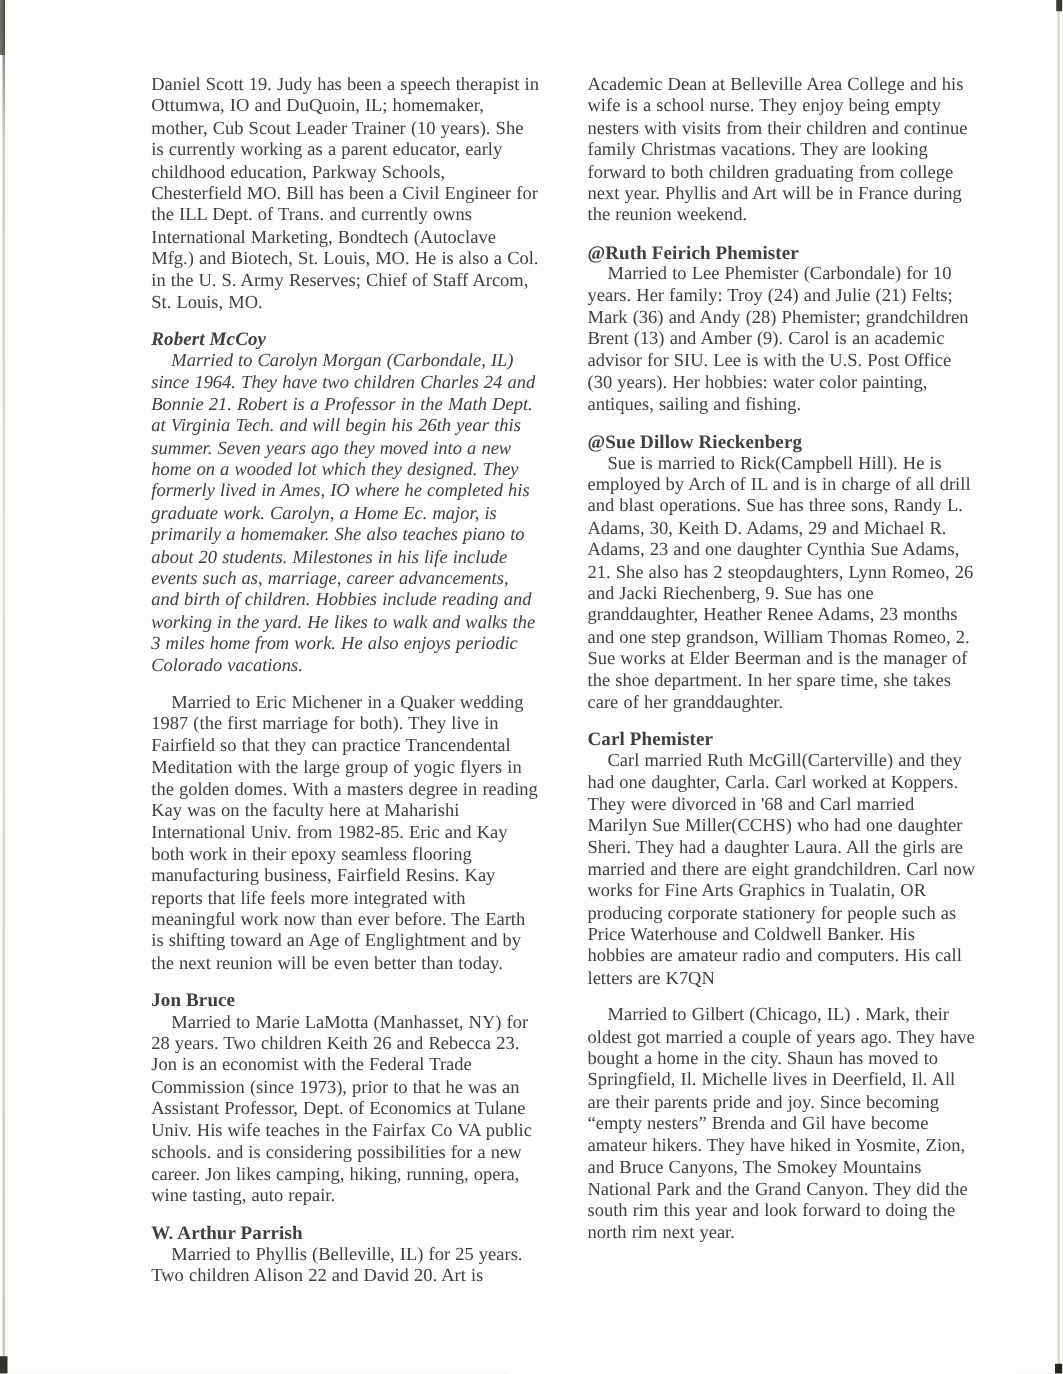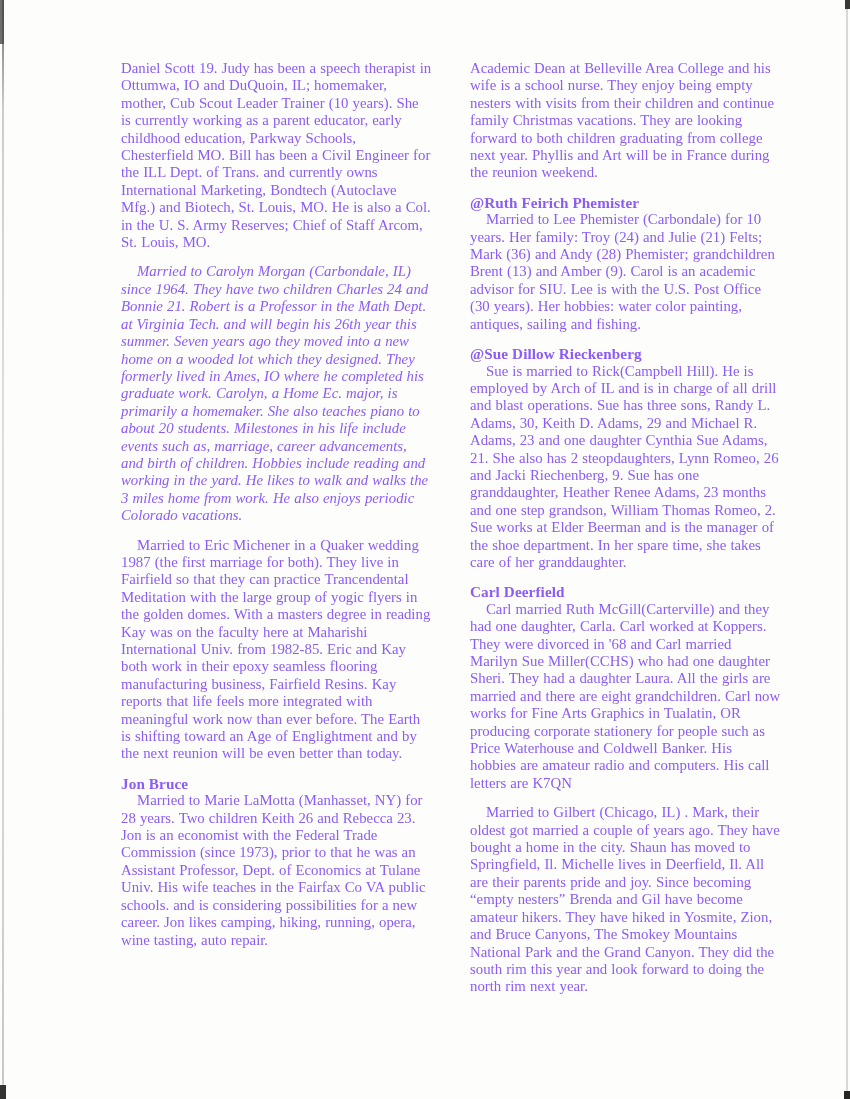--- a/index.html
+++ b/index.html
@@ -7,21 +7,21 @@
     padding: 0;
     background: #e9e9e7;
   }
   .page {
     position: relative;
     width: 850px;
     height: 1099px;
     background: #fdfdfb;
     overflow: hidden;
     font-family: "Liberation Serif", "DejaVu Serif", serif;
-    color: #8b5cf6;
+    color: #404040;
   }
   .columns {
     position: absolute;
     top: 60px;
     left: 121px;
     width: 660px;
     display: flex;
     gap: 38px;
   }
   .col {
@@ -106,44 +106,49 @@
   <div class="edge-right"></div>
   <div class="mark-top-right"></div>
   <div class="mark-bottom-right"></div>
 
   <div class="columns">
     <div class="col">
         <section class="bio-section">
           <p class="bio-body no-indent">Daniel Scott 19.  Judy has been a speech therapist in Ottumwa, IO and DuQuoin, IL;  homemaker, mother, Cub Scout Leader Trainer (10 years).  She is currently working as a parent educator, early childhood education,  Parkway Schools, Chesterfield MO.  Bill has been a Civil Engineer  for the ILL Dept. of Trans. and currently owns International Marketing, Bondtech (Autoclave Mfg.) and Biotech, St. Louis, MO.  He is also a Col. in the U. S. Army Reserves; Chief of Staff Arcom, St. Louis, MO.</p>
         </section>
         <section class="bio-section italic">
+          <h3 class="bio-heading">Robert McCoy</h3>
           <p class="bio-body">Married to Carolyn Morgan (Carbondale, IL) since 1964.  They have two children Charles 24 and Bonnie 21.  Robert is a Professor in the Math Dept.  at Virginia Tech. and will begin his 26th year this summer.  Seven years ago they moved into a new home on a wooded lot which they designed.  They formerly lived in Ames, IO where he completed his graduate work.  Carolyn,  a Home Ec. major, is primarily a homemaker.  She also teaches piano to about 20 students.  Milestones in his life include events such as, marriage, career advancements, and birth of children. Hobbies include reading and working in the yard.  He likes to walk and walks the 3 miles home from work. He also enjoys periodic Colorado vacations.</p>
         </section>
         <section class="bio-section">
           <p class="bio-body">Married to Eric Michener in a Quaker wedding 1987 (the first marriage for both).  They live in Fairfield so that they can  practice Trancendental Meditation with the large group of yogic flyers in the golden domes.  With a masters degree in reading Kay was on the faculty here at Maharishi International Univ. from 1982-85. Eric and Kay both work in their epoxy seamless flooring manufacturing business, Fairfield Resins.  Kay reports that life feels more integrated with meaningful work now than ever before.  The Earth is shifting toward an Age of Englightment and by the next reunion will be even better than today.</p>
         </section>
         <section class="bio-section">
           <h3 class="bio-heading">Jon Bruce</h3>
           <p class="bio-body">Married to Marie LaMotta (Manhasset,  NY) for 28 years.  Two children Keith 26 and Rebecca 23. Jon is an economist with the Federal Trade Commission (since 1973),  prior to that he was an Assistant Professor, Dept. of Economics at Tulane Univ.  His wife teaches in the Fairfax Co VA public schools. and is considering possibilities for a new career.   Jon likes camping, hiking, running, opera, wine tasting, auto repair.</p>
+        </section>
+        <section class="bio-section">
+          <h3 class="bio-heading">W. Arthur Parrish</h3>
+          <p class="bio-body">Married to Phyllis (Belleville, IL) for 25 years. Two children Alison 22 and David 20.  Art is</p>
         </section>
       </div>
     <div class="col">
         <section class="bio-section">
           <p class="bio-body no-indent">Academic Dean at Belleville Area College and his wife is a school nurse.  They enjoy being empty nesters with visits from their children and continue family Christmas vacations.  They are looking forward to both children graduating from college next year.  Phyllis and Art will be in France during the reunion weekend.</p>
         </section>
         <section class="bio-section">
           <h3 class="bio-heading">@Ruth Feirich  Phemister</h3>
           <p class="bio-body">Married to Lee Phemister (Carbondale) for 10 years.  Her family: Troy (24) and Julie (21)  Felts; Mark (36) and Andy (28) Phemister; grandchildren Brent (13) and Amber (9).  Carol is an academic advisor for SIU. Lee is with the U.S. Post Office (30 years).  Her hobbies: water color painting, antiques, sailing and fishing.</p>
         </section>
         <section class="bio-section">
           <h3 class="bio-heading">@Sue Dillow Rieckenberg</h3>
           <p class="bio-body">Sue is married to Rick(Campbell Hill).  He is employed by Arch of IL and is in charge of all drill and blast operations.  Sue has three sons, Randy L. Adams, 30, Keith D. Adams, 29 and Michael R. Adams, 23 and one daughter Cynthia Sue Adams, 21.  She also has 2 steopdaughters, Lynn Romeo, 26 and Jacki Riechenberg, 9.  Sue has one granddaughter, Heather Renee Adams, 23 months and one step grandson, William Thomas Romeo, 2.  Sue works at Elder Beerman and is the manager of the shoe department.  In her spare time, she takes care of her granddaughter.</p>
         </section>
         <section class="bio-section">
-          <h3 class="bio-heading">Carl Deerfield</h3>
+          <h3 class="bio-heading">Carl Phemister</h3>
           <p class="bio-body">Carl married Ruth McGill(Carterville) and they had one daughter, Carla.  Carl worked at Koppers.  They were divorced in '68 and Carl married Marilyn Sue Miller(CCHS) who had one daughter Sheri.  They had a daughter Laura.  All the girls are married and there are eight grandchildren. Carl now works for Fine Arts Graphics in Tualatin, OR producing corporate stationery  for people such as Price Waterhouse and Coldwell Banker.  His hobbies are amateur radio and computers.  His call letters are K7QN</p>
         </section>
         <section class="bio-section">
           <p class="bio-body">Married to Gilbert (Chicago, IL) .  Mark, their oldest got married a couple of years ago.  They have bought a home in the city.  Shaun has moved to Springfield, Il. Michelle lives in Deerfield, Il. All are their parents pride and joy.  Since becoming “empty nesters” Brenda and Gil have become amateur hikers.  They have hiked in Yosmite, Zion, and Bruce Canyons, The Smokey Mountains National Park and the Grand Canyon.  They did the south rim this year and look forward to doing the north rim next year.</p>
         </section>
       </div>
   </div>
 </div>
 
 </body></html>

